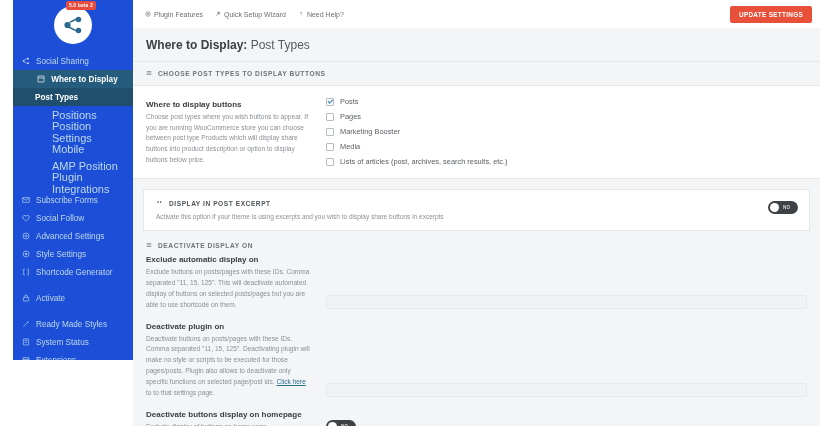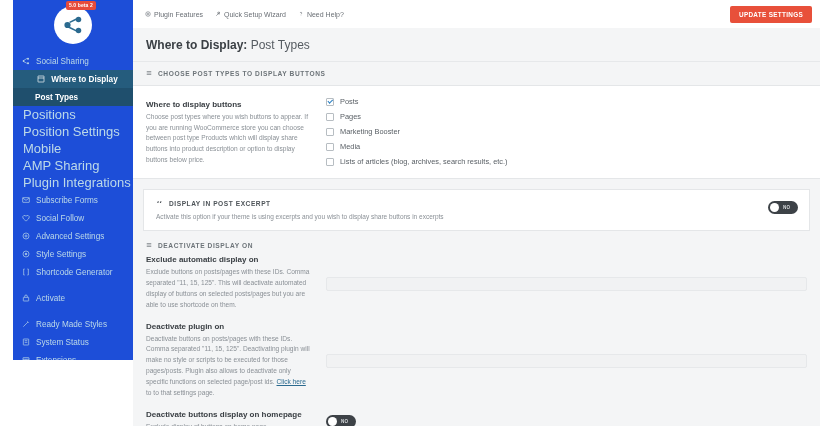--- a/index.html
+++ b/index.html
@@ -64,23 +64,23 @@
     padding-left: 22px;
     background: #1f4f6d;
     color: #ffffff;
     font-size: 8.2px;
     font-weight: bold;
     cursor: pointer;
   }
   .nav-child {
     display: flex; align-items: center;
     height: 17px;
-    padding-left: 10px;
+    padding-left: 39px;
     color: #bcd9e8;
-    font-size: 13px;
+    font-size: 11px;
     cursor: pointer;
   }
   .nav-gap { height: 8px; }
 
   
   .main {
     flex: 1; height: 426px;
     background: #f4f5f6;
     overflow: hidden;
     position: relative;
@@ -193,21 +193,21 @@
     margin-left: 4px; letter-spacing: .3px;
   }
   .toggle-abs { position: absolute; right: 11px; top: 11px; }
 
   .input {
     width: 100%; height: 14px;
     background: #f1f2f3;
     border: 1px solid #e6e8ea;
     border-radius: 2px;
   }
-  .field-row { display: flex; align-items: center; margin-bottom: 11px; }
+  .field-row { display: flex; align-items: flex-end; margin-bottom: 11px; }
   .field-row .row-field { padding-top: 1px; }
 
   .sec-title.plain { background: transparent; padding: 11px 0 6px 13px; }
   .deact-body { padding: 0 13px 0 13px; }
 </style>
 </head>
 <body>
 
 <div class="app">
 
@@ -258,21 +258,21 @@
       <div class="nav-child">
         <span>Positions</span>
       </div>
       <div class="nav-child">
         <span>Position Settings</span>
       </div>
       <div class="nav-child">
         <span>Mobile</span>
       </div>
       <div class="nav-child">
-        <span>AMP Sharing</span>
+        <span>AMP Position</span>
       </div>
       <div class="nav-child">
         <span>Plugin Integrations</span>
       </div>
 
       <div class="nav-item">
         <span class="ni">
           <svg width="8" height="8" viewBox="0 0 24 24" fill="none" stroke="#bcd9e8" stroke-width="2">
               <rect x="2" y="5" width="20" height="14" rx="1"></rect>
               <path d="M2 6l10 7 10-7"></path>
@@ -453,21 +453,21 @@
                   <span>Marketing Booster</span>
                 </label>
 
                 <label class="check">
                   <span class="cbox"></span>
                   <span>Media</span>
                 </label>
 
                 <label class="check">
                   <span class="cbox"></span>
-                  <span>Lists of articles (blog, archives, search results, etc.)</span>
+                  <span>Lists of articles (post, archives, search results, etc.)</span>
                 </label>
 
               </div>
             </div>
           </div>
         </div>
       </div>
 
       <div class="excerpt-panel">
         <div class="excerpt-title">

